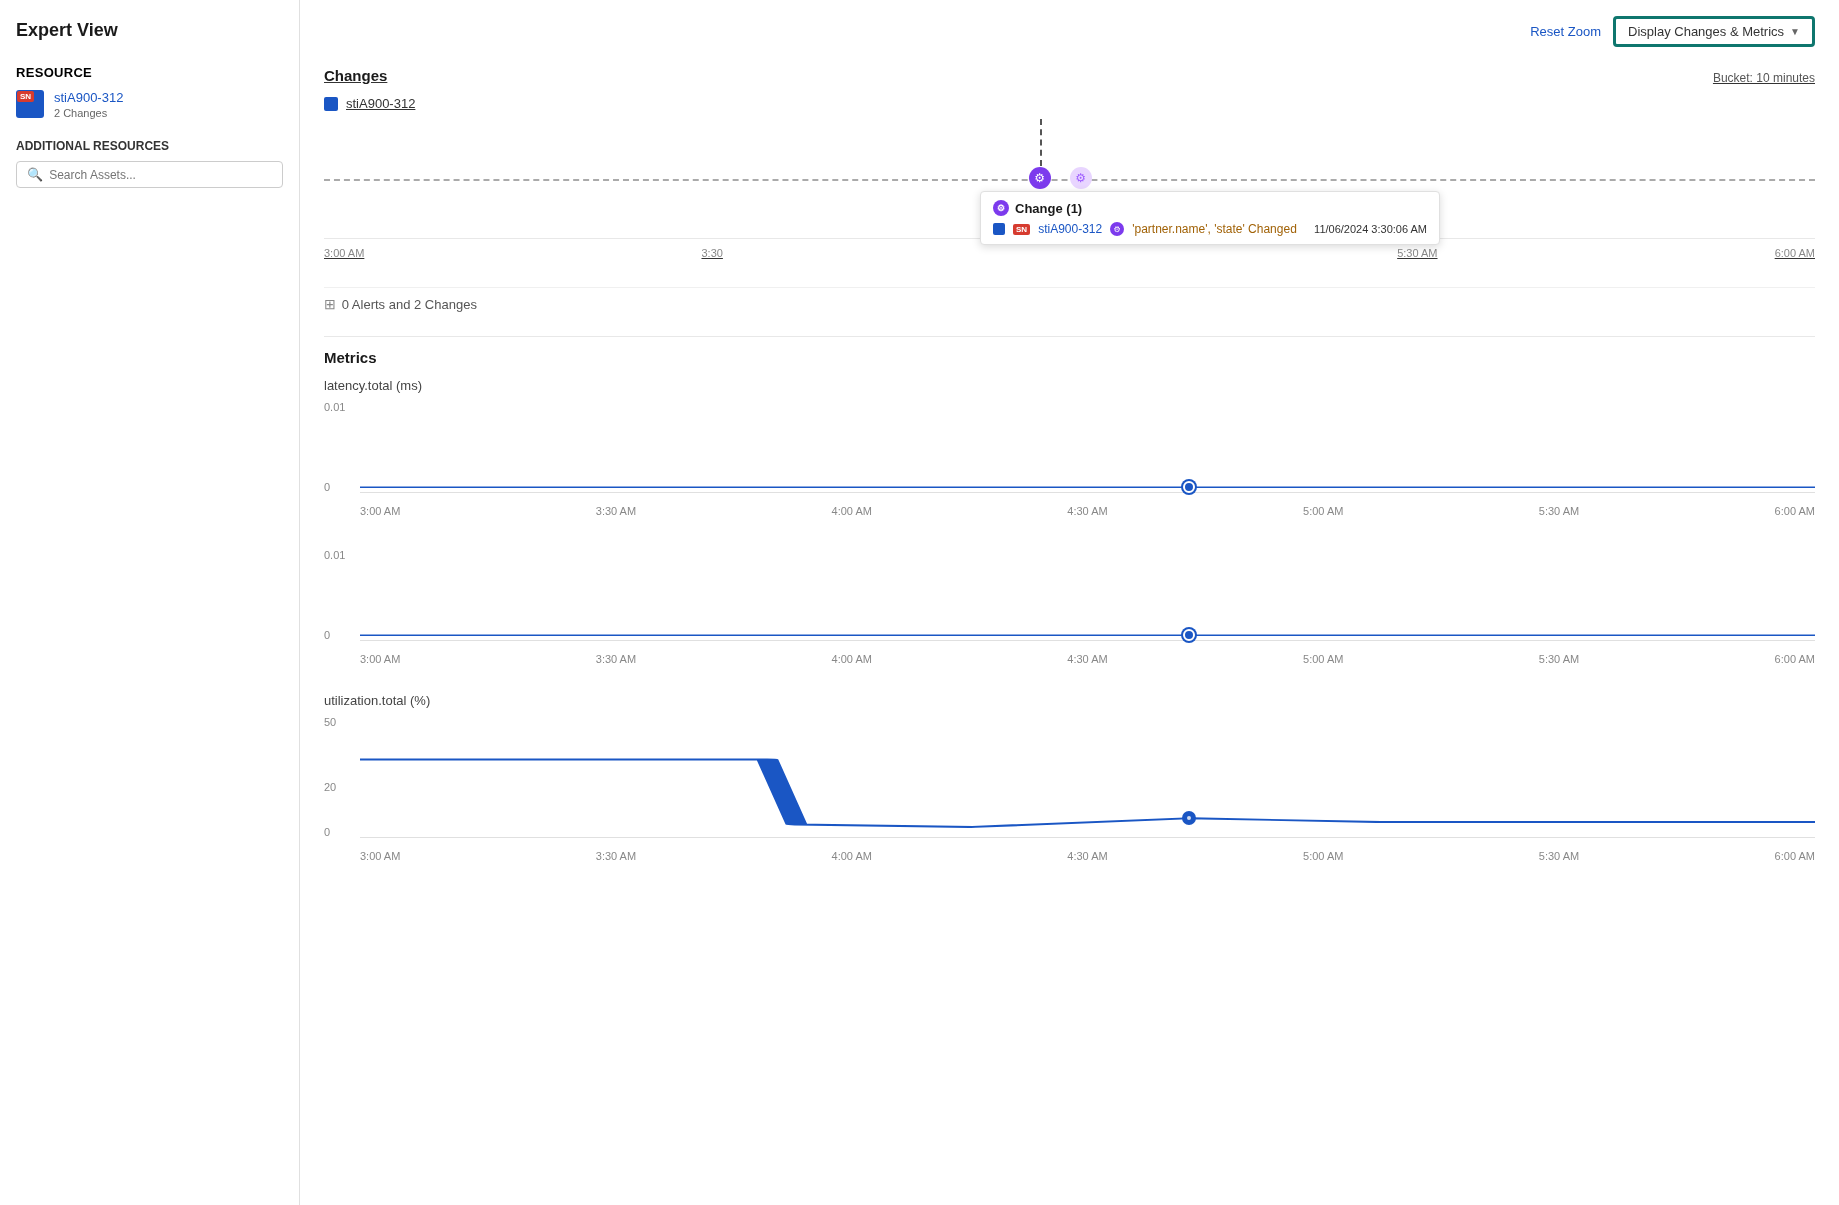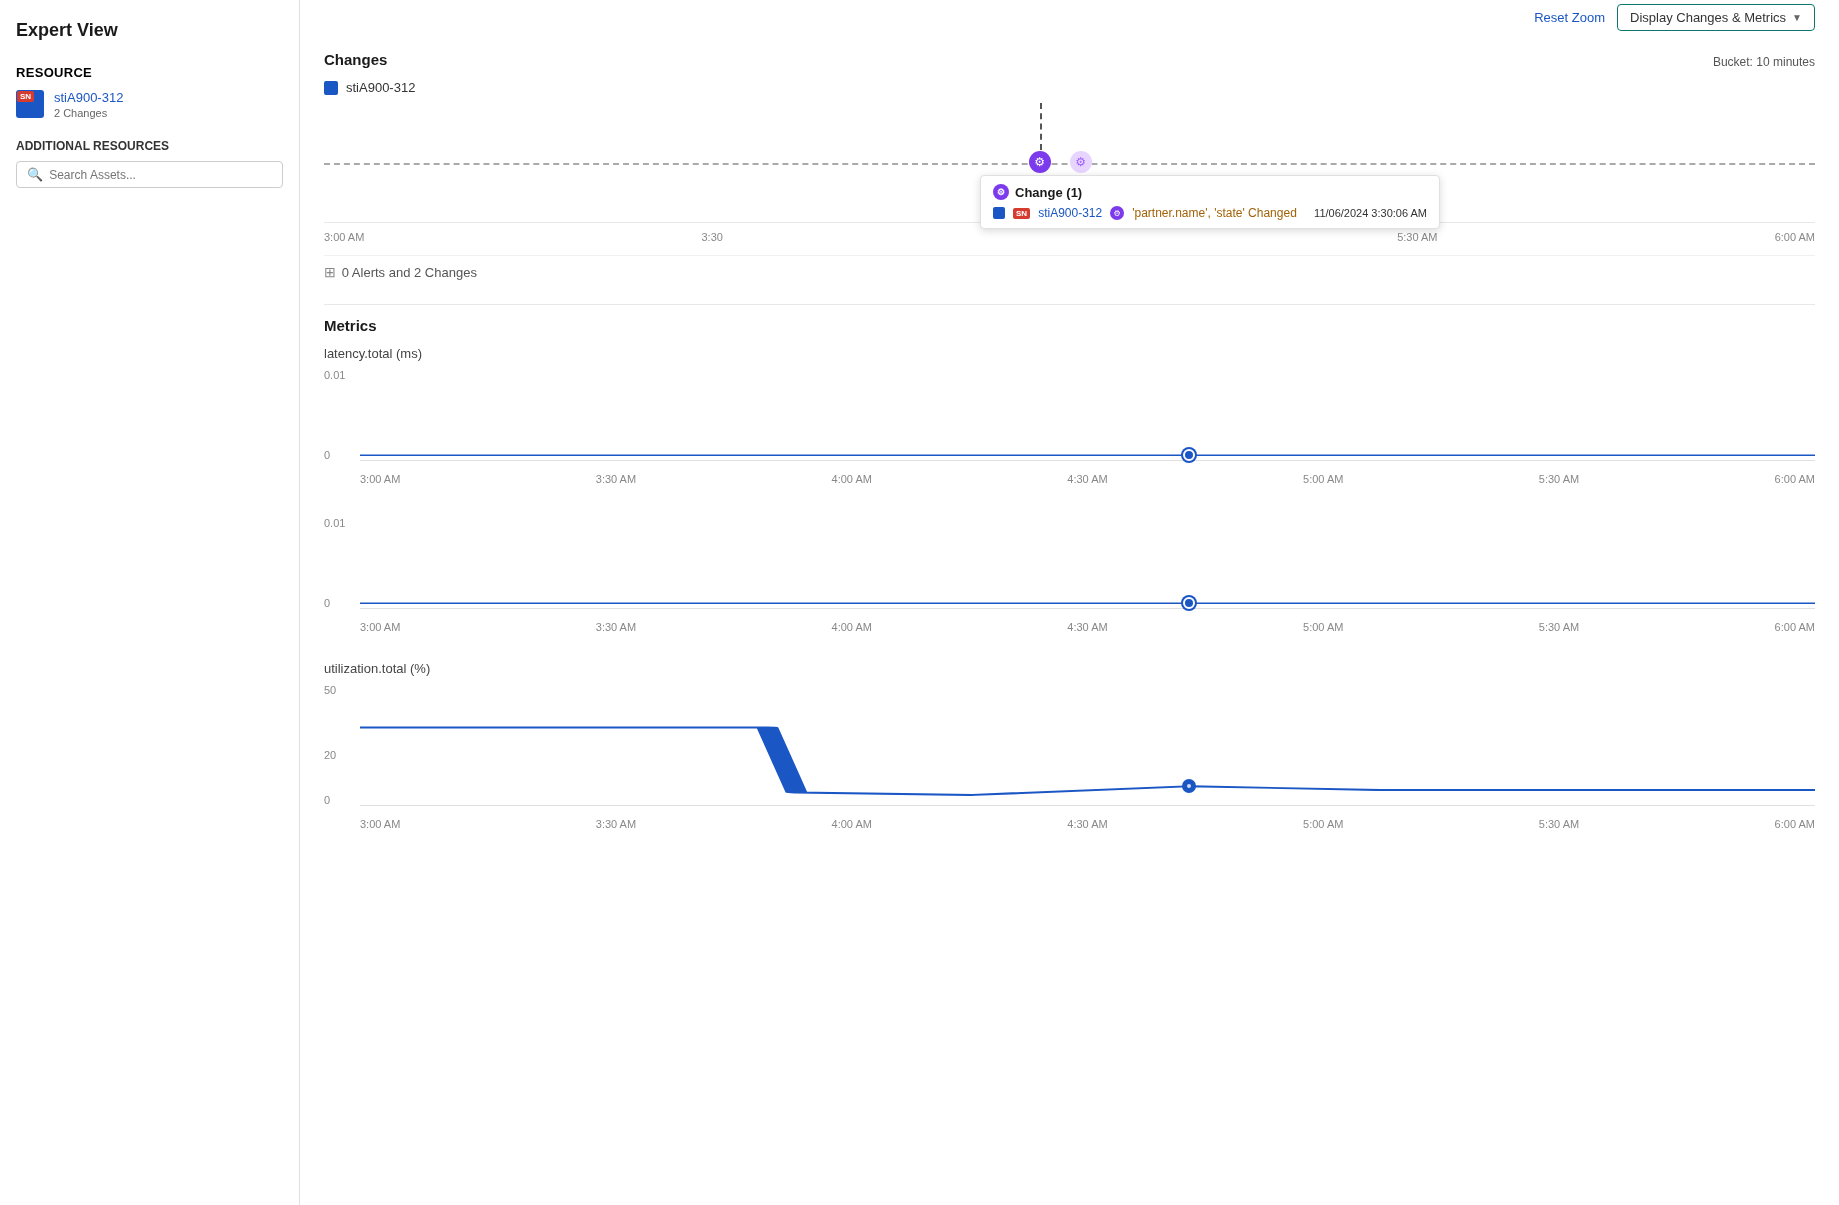--- a/index.html
+++ b/index.html
@@ -20,21 +20,21 @@
     .resource-changes { font-size: 11px; color: #666; margin-top: 2px; }
     .additional-label { font-size: 12px; font-weight: 700; color: #333; margin-top: 20px; margin-bottom: 8px; text-transform: uppercase; }
     .search-box { display: flex; align-items: center; border: 1px solid #ccc; border-radius: 4px; padding: 5px 10px; gap: 6px; width: 100%; }
     .search-box input { border: none; outline: none; font-size: 12px; color: #666; width: 100%; background: transparent; }
     .search-icon-small { color: #888; font-size: 13px; }
 
     
     .main {
       flex: 1;
       overflow-y: auto;
-      padding: 4px 24px;
+      padding: 16px 24px;
       position: relative;
     }
 
     
     .header-bar {
       display: flex;
       justify-content: flex-end;
       align-items: center;
       gap: 12px;
       margin-bottom: 20px;
@@ -43,36 +43,36 @@
       color: #1a56c4;
       background: none;
       border: none;
       font-size: 13px;
       cursor: pointer;
       font-weight: 500;
     }
     .display-dropdown {
       display: flex;
       align-items: center;
-      border: 1px solid #0f766e;
+      border: 3px solid #0f766e;
       border-radius: 4px;
       padding: 5px 12px;
       gap: 6px;
       font-size: 13px;
       cursor: pointer;
       background: #fff;
       color: #333;
     }
     .display-dropdown .chevron { font-size: 10px; color: #666; }
 
     
     .section-header { font-size: 15px; font-weight: 600; color: #1a1a1a; margin-bottom: 12px; }
 
     
-    .changes-section { margin-bottom: 4px; }
+    .changes-section { margin-bottom: 20px; text-decoration: underline; }
     .bucket-label { font-size: 12px; color: #555; text-align: right; margin-bottom: 8px; }
     .changes-chart-area {
       position: relative;
       height: 120px;
       border-bottom: 1px solid #e8e8e8;
       margin-bottom: 4px;
     }
     .changes-legend { display: flex; align-items: center; gap: 8px; margin-bottom: 8px; }
     .legend-color-block { width: 14px; height: 14px; background: #1a56c4; border-radius: 2px; }
 

